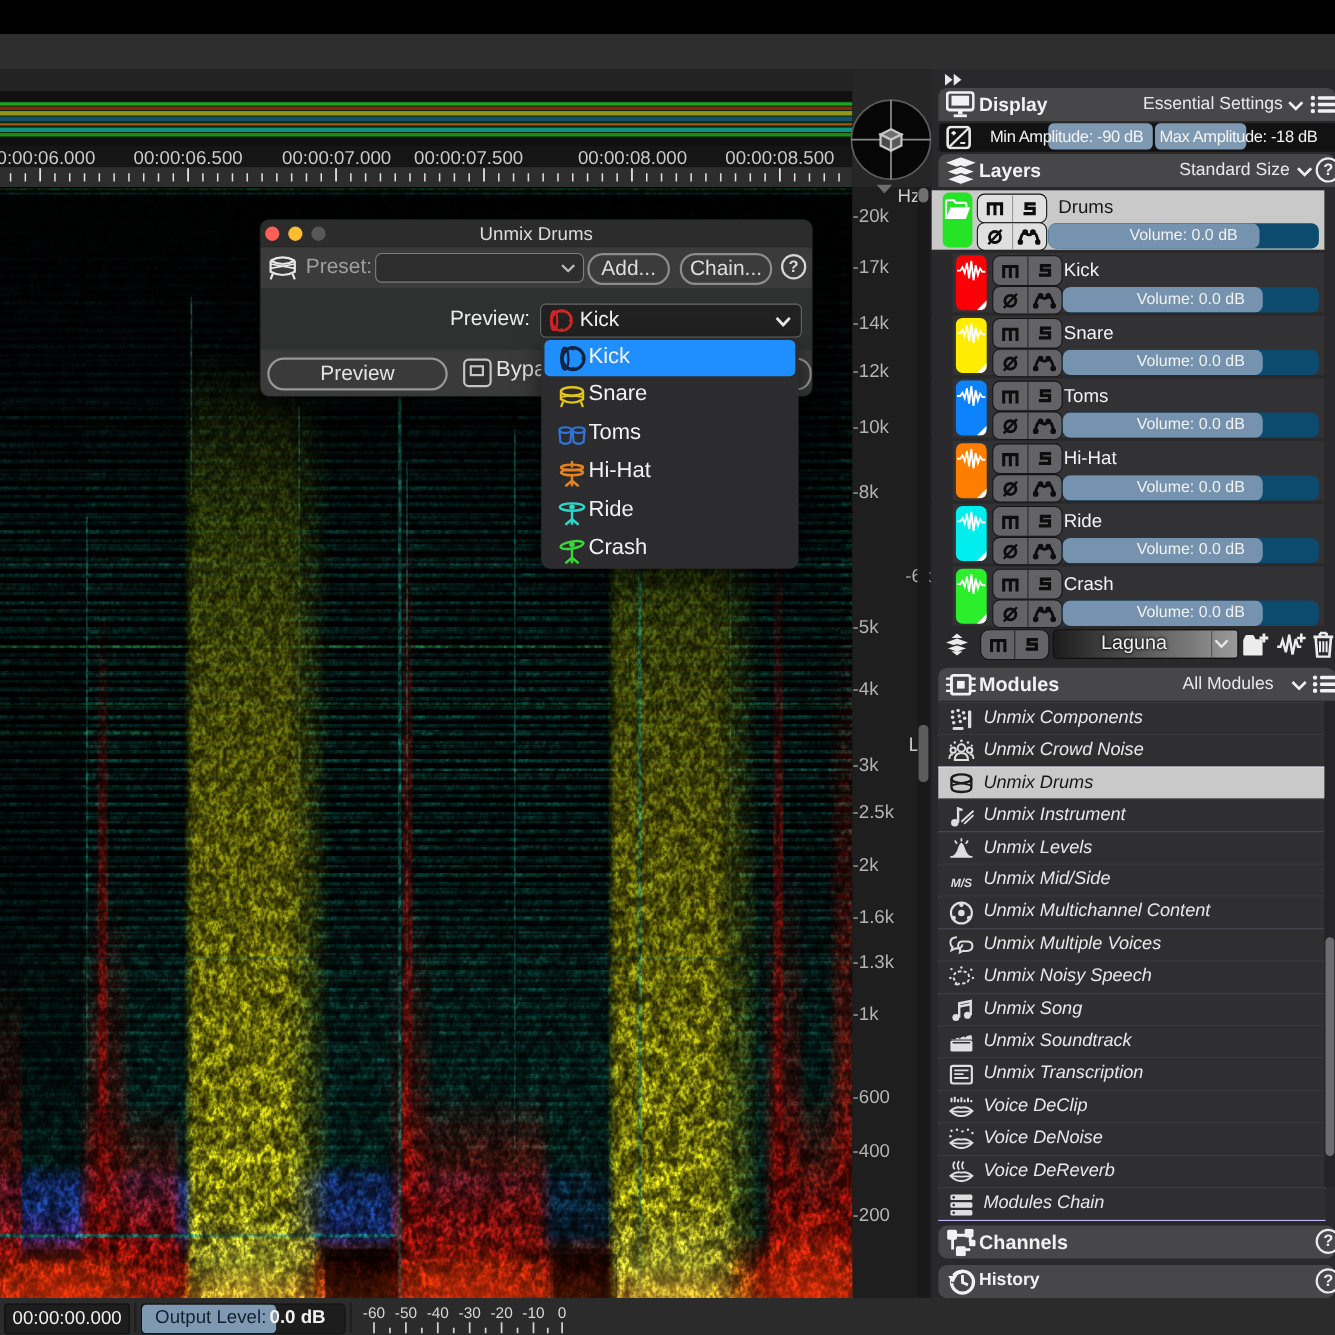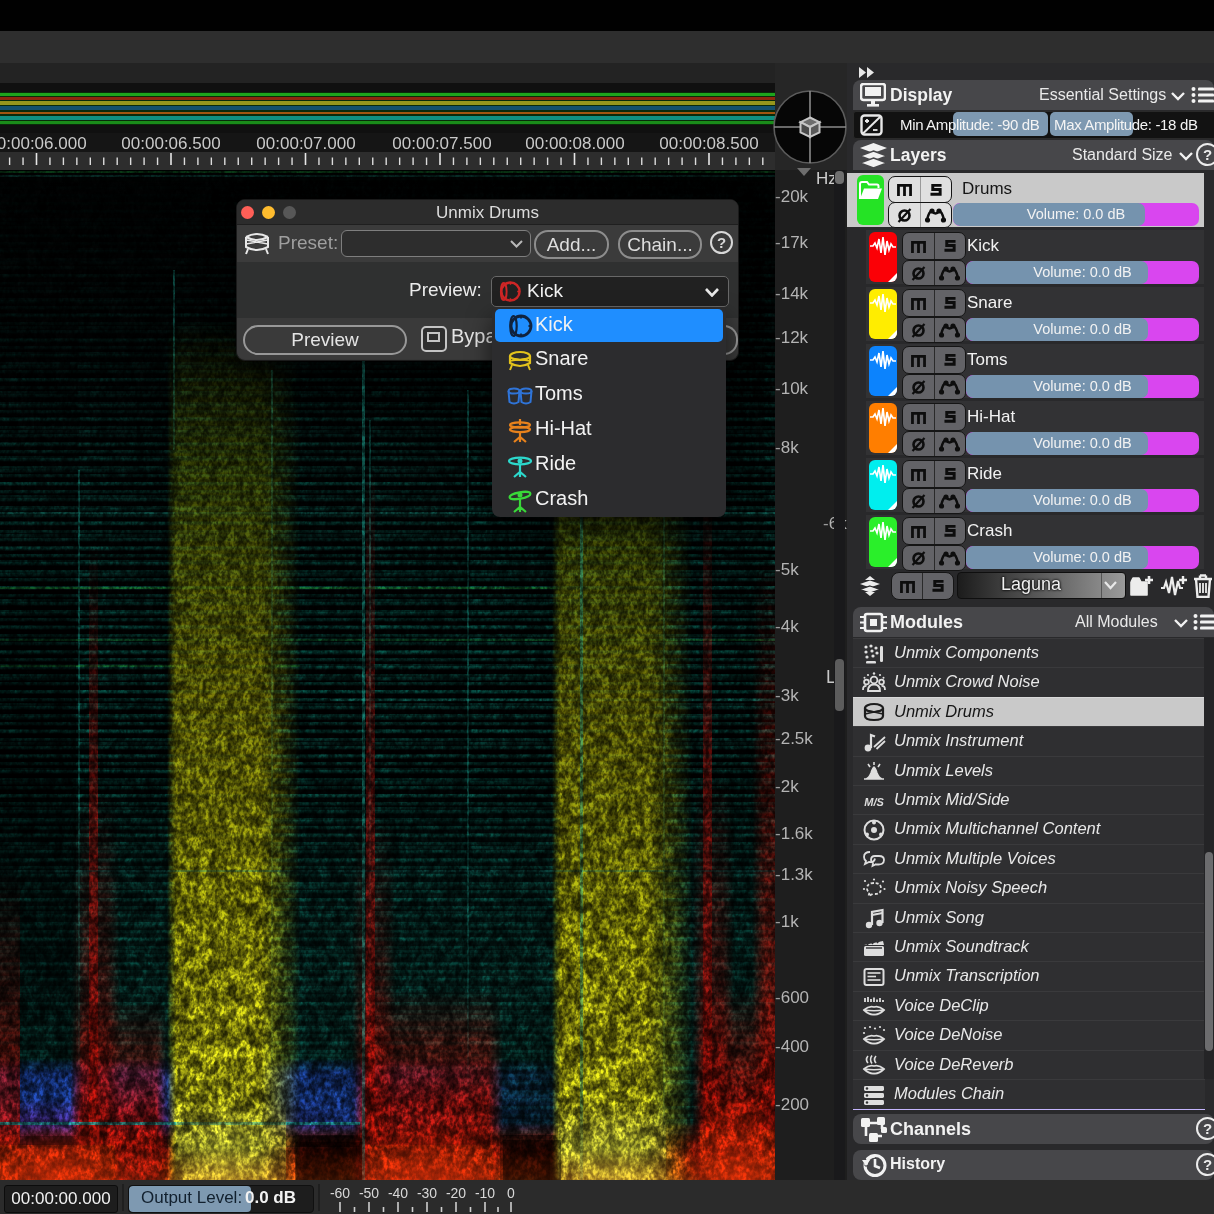--- a/index.html
+++ b/index.html
@@ -27,21 +27,21 @@
   #rpanel{left:847px;top:63px;width:367px;height:1117px;background:#29292b;}
   .phead{position:absolute;left:6px;width:361px;height:30px;background:#47474a;
     border-radius:8px 8px 0 0;color:#f2f2f2;}
   .phead .ttl{position:absolute;left:37px;top:5px;font-size:17.5px;font-weight:bold;}
   .phead .sub{position:absolute;font-size:16px;color:#e9e9e9;}
   
   .lrow{position:absolute;left:0px;width:357px;height:54px;background:#323234;}
   .msbtn{position:absolute;height:26px;background:#636367;border:1.6px solid #151515;
     display:flex;}
   .msbtn div{width:50%;height:100%;display:flex;align-items:center;justify-content:center;}
-  .volslider{position:absolute;height:23px;background:#d946ef;border-radius:7px;overflow:hidden;}
+  .volslider{position:absolute;height:23px;background:#0c4a6e;border-radius:7px;overflow:hidden;}
   .volslider .fill{position:absolute;left:0;top:0;height:100%;background:#7593ae;border-radius:7px;}
   .volslider .vtxt{position:absolute;left:12%;width:76%;text-align:center;top:3px;font-size:14.5px;color:#f2f2f2;}
   .lname{position:absolute;font-size:17px;color:#f2f2f2;}
   
   .mrow{position:absolute;left:6px;width:352px;height:29px;background:#2f2f31;
     border-top:1px solid #3a3a3c;border-bottom:1px solid #c4b5fd;color:#e8e8e8;font-size:16.5px;font-style:italic;}
   .mrow .mtxt{position:absolute;left:41px;top:4px;white-space:nowrap;}
   .mrow .mic{position:absolute;left:9px;top:3px;width:24px;height:24px;}
   
   #botbar{left:0;top:1180px;width:1214px;height:34px;background:#2b2b2b;}
@@ -71,21 +71,21 @@
     <div class="band" style="top:48.5px;height:2.5px;background:#a05510;"></div>
     <div class="band" style="top:52.5px;height:4px;background:#0f9080;"></div>
     <div class="band" style="top:57.5px;height:3.5px;background:#1a8c1a;"></div>
     <div class="band" style="top:62px;height:8px;background:#101010;"></div>
   </div>
 
   <div class="abs" id="timelabels">
     <span style="left:-33px;">00:00:06.000</span>
     <span style="left:101px;">00:00:06.500</span>
     <span style="left:236px;">00:00:07.000</span>
-    <span style="left:372px;">00:00:07.500</span>
+    <span style="left:356px;">00:00:07.500</span>
     <span style="left:505px;">00:00:08.000</span>
     <span style="left:639px;">00:00:08.500</span>
   </div>
   <div class="abs" id="ruler">
     <svg width="775" height="18">
       <g stroke="#e6e6e6" stroke-width="1.6">
         <line x1="36.5" y1="1" x2="36.5" y2="13"></line>
         <line x1="171" y1="1" x2="171" y2="13"></line>
         <line x1="305.5" y1="1" x2="305.5" y2="13"></line>
         <line x1="440" y1="1" x2="440" y2="13"></line>

